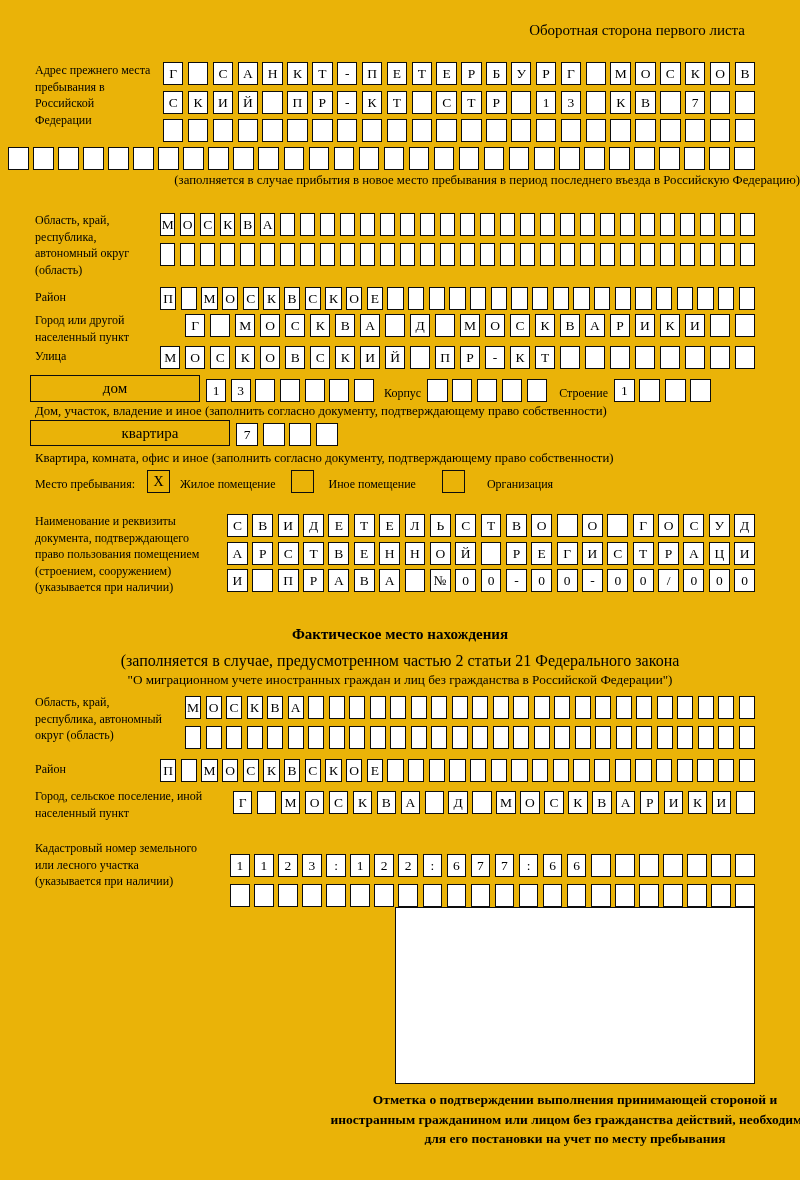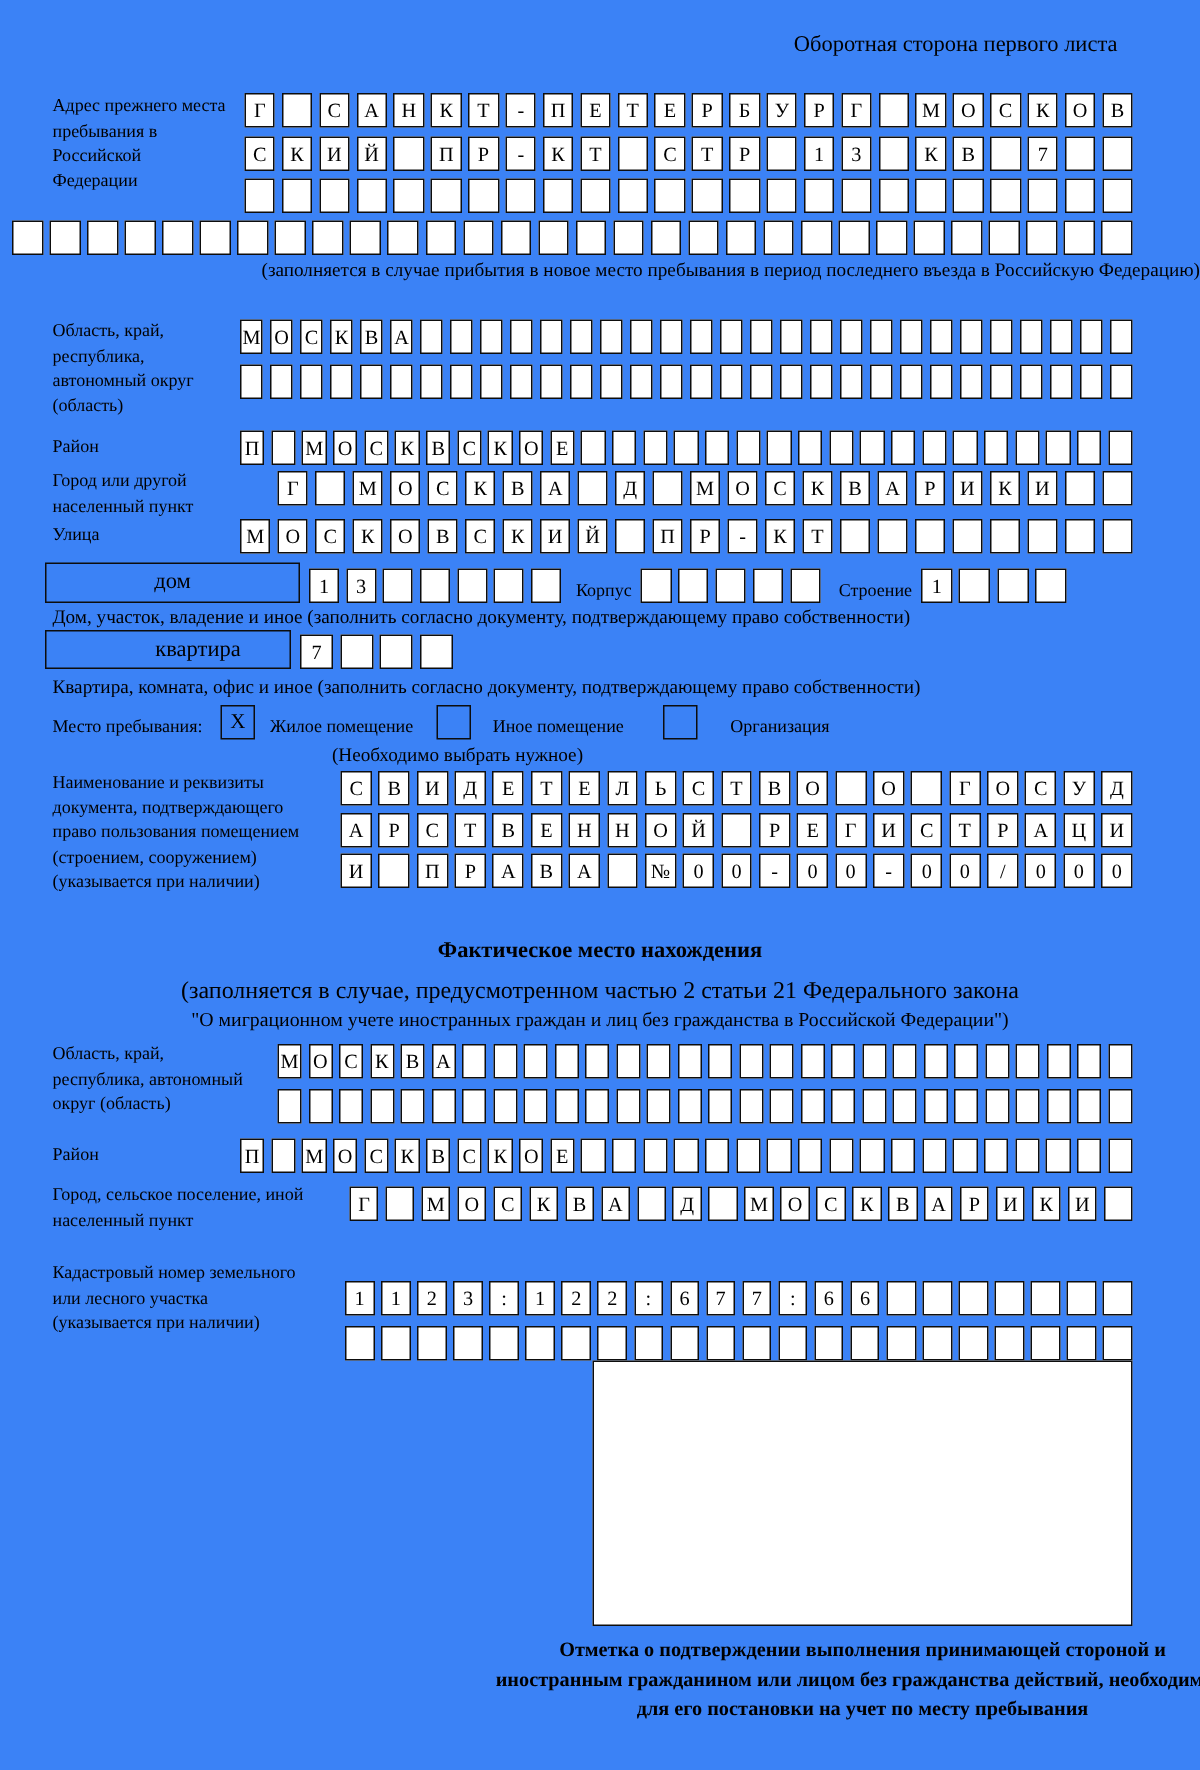--- a/index.html
+++ b/index.html
@@ -1,16 +1,16 @@
 <!DOCTYPE html>
 <html><head>
 <meta charset="utf-8">
 <style>
   html,body{margin:0;padding:0;background:#fff;}
-  .page{position:relative;width:800px;height:1180px;background:#3b82f6;
+  .page{position:relative;width:800px;height:1180px;background:#eab308;
         font-family:"Liberation Serif","DejaVu Serif",serif;color:#000;overflow:hidden;}
   .abs{position:absolute;}
   .lbl{font-size:12px;line-height:1.38;}
   .cap{font-size:12.8px;}
   .hd{font-weight:bold;font-size:15px;text-align:center;}
   .grid{display:flex;}
   .cb{flex:1 1 0;height:23px;border:1.7px solid #0d0d0d;margin-left:4.5px;
       display:flex;align-items:center;justify-content:center;
       font-size:13.5px;box-sizing:border-box;background:#fff;}
   .grid .cb:first-child{margin-left:0;}
@@ -319,40 +319,39 @@
     <div class="grid" style="width:97px;">
         <div class="cb">1</div>
         <div class="cb"></div>
         <div class="cb"></div>
         <div class="cb"></div>
       </div>
   </div>
   <div class="abs cap" style="left:35px;top:404px;width:720px;">Дом, участок, владение и иное (заполнить согласно документу, подтверждающему право собственности)</div>
 
   <div class="abs flexrow" style="left:30px;top:420px;width:722px;">
-    <div class="typebox" style="width:164px;height:26px;padding-left:40px;">квартира</div>
+    <div class="typebox" style="width:200px;height:26px;padding-left:40px;">квартира</div>
     <div class="grid" style="width:102px;margin-left:6px;">
         <div class="cb">7</div>
         <div class="cb"></div>
         <div class="cb"></div>
         <div class="cb"></div>
       </div>
   </div>
   <div class="abs cap" style="left:35px;top:451px;width:720px;">Квартира, комната, офис и иное (заполнить согласно документу, подтверждающему право собственности)</div>
 
   <div class="abs flexrow" style="left:35px;top:470px;width:720px;">
     <span class="lbl">Место пребывания:</span>
     <div class="chk" style="margin-left:12px;">X</div>
     <span class="lbl" style="margin-left:10px;">Жилое помещение</span>
     <div class="chk" style="margin-left:16px;"></div>
     <span class="lbl" style="margin-left:14px;">Иное помещение</span>
     <div class="chk" style="margin-left:26px;"></div>
     <span class="lbl" style="margin-left:22px;">Организация</span>
   </div>
-  <div class="abs cap" style="left:35px;top:496px;width:540px;text-align:center;">(Необходимо выбрать нужное)</div>
 
   <div class="abs lbl" style="left:35px;top:513px;width:186px;">Наименование и реквизиты документа, подтверждающего право пользования помещением (строением, сооружением) (указывается при наличии)</div>
   <div class="abs grid" style="left:227px;top:514px;width:528px;">
       <div class="cb">С</div>
       <div class="cb">В</div>
       <div class="cb">И</div>
       <div class="cb">Д</div>
       <div class="cb">Е</div>
       <div class="cb">Т</div>
       <div class="cb">Е</div>

